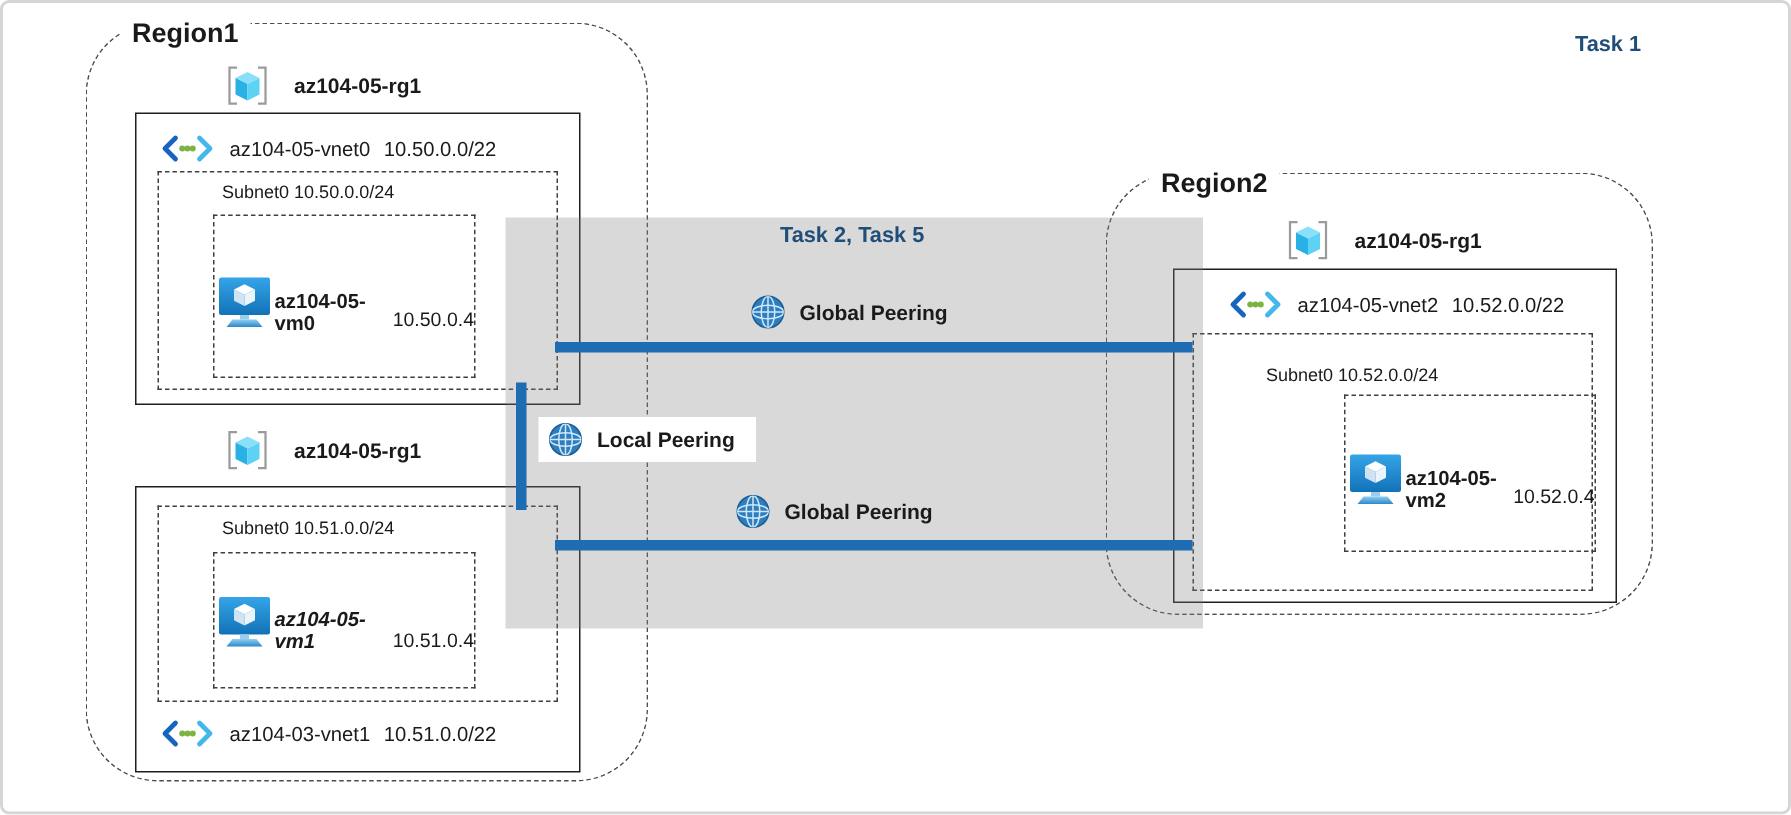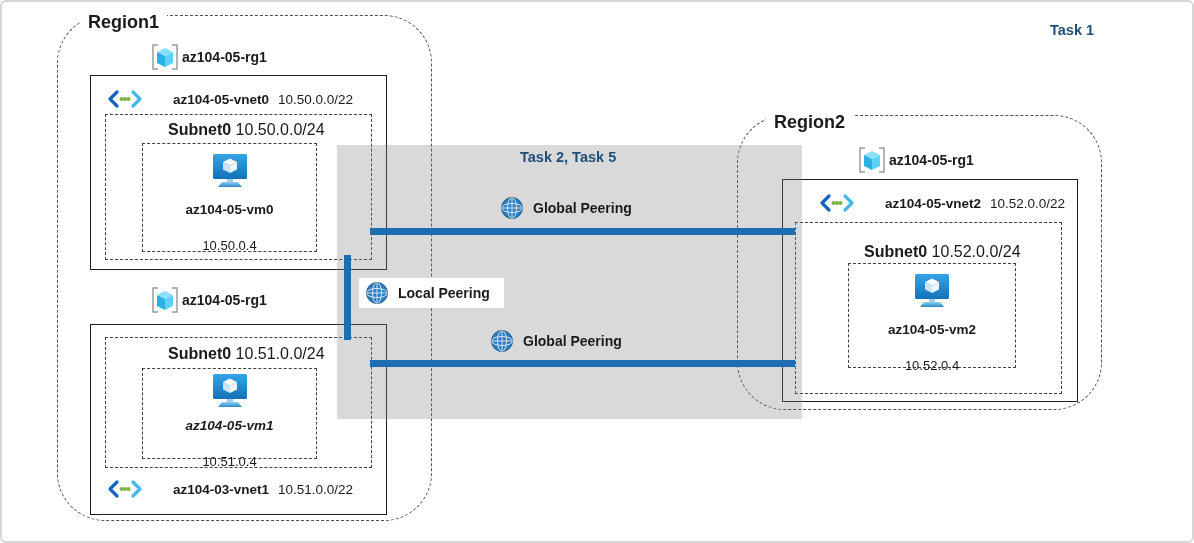--- a/index.html
+++ b/index.html
@@ -6,30 +6,30 @@
   html,body { background:#ffffff; font-family:"Liberation Sans", sans-serif; }
   .canvas { position:relative; width:1194px; height:543px; background:#fff;
             border:2px solid #d6d6d6; border-radius:6px; overflow:hidden; color:#1a1a1a; }
 
   .region { position:absolute; border:1.6px dashed #4d4d4d; border-radius:48px; z-index:1; }
   .region-label { position:absolute; font-size:18px; font-weight:700; background:#fff; padding:0 8px; z-index:1; }
 
   .solid-box  { position:absolute; border:1.4px solid #1f1f1f; background:#fff; z-index:1; }
   .dashed-box { position:absolute; border:1.3px dashed #3f3f3f; z-index:1; }
 
-  .rg-header { position:absolute; display:flex; align-items:center; gap:2px;
+  .rg-header { position:absolute; display:flex; align-items:center; gap:16px;
                font-size:14px; font-weight:700; z-index:1; }
   .icon-row  { position:absolute; display:flex; align-items:center; gap:9px;
                font-size:13.5px; z-index:1; white-space:nowrap; }
-  .name { font-weight:700;margin-left:20px; }
+  .name { font-weight:400; }
   .val  { font-weight:400; }
 
-  .subnet-label { position:absolute; font-size:16px; z-index:1; white-space:nowrap; }
-
-  .vm-box { display:flex; flex-direction:column; align-items:center; padding-top:9px; }
+  .subnet-label { position:absolute; font-size:12px; z-index:1; white-space:nowrap; }
+
+  .vm-box { display:flex; flex-direction:row; align-items:center; padding-top:9px; }
   .vm-box.small { padding-top:4px; }
   .vm-name { font-size:13.5px; font-weight:700; margin-top:12px; }
   .vm-box.small .vm-name { margin-top:8px;font-style:italic; }
   .vm-ip { font-size:13px; margin-top:21px; }
 
   .overlay { position:absolute; left:335px; top:143px; width:465px; height:274px;
              background:rgba(128,128,128,0.30); z-index:2; }
 
   .task { position:absolute; font-size:14.5px; font-weight:700; color:#1f4e79; z-index:3; }
 
@@ -193,21 +193,21 @@
     <span class="name">az104-05-vnet2</span>
     <span class="val">10.52.0.0/22</span>
   </div>
 
   <div class="dashed-box" style="left:793px;top:220px;width:267px;height:172px"></div>
   <div class="subnet-label" style="left:842px;top:241px">
     <span class="name">Subnet0</span>
     <span class="val">10.52.0.0/24</span>
   </div>
 
-  <div class="dashed-box vm-box" style="left:846px;top:261px;width:168px;height:105px">
+  <div class="dashed-box vm-box" style="left:894px;top:261px;width:168px;height:105px">
     <span class="icn">
       <svg width="40" height="37" viewBox="0 0 40 37">
         <rect x="3" y="1" width="34" height="25" rx="1.5" fill="url(#vmScreen)"></rect>
         <path d="M20 5.5 L27 9 L20 12.5 L13 9 Z" fill="#ffffff"></path>
         <path d="M13 9 L20 12.5 V20 L13 16.5 Z" fill="#cfe3f3"></path>
         <path d="M27 9 L20 12.5 V20 L27 16.5 Z" fill="#e9f4fb"></path>
         <rect x="17" y="26" width="6" height="3" fill="#9dcdec"></rect>
         <path d="M12 29 h16 l4 5 H8 Z" fill="url(#vmBase)"></path>
       </svg>
     </span>

